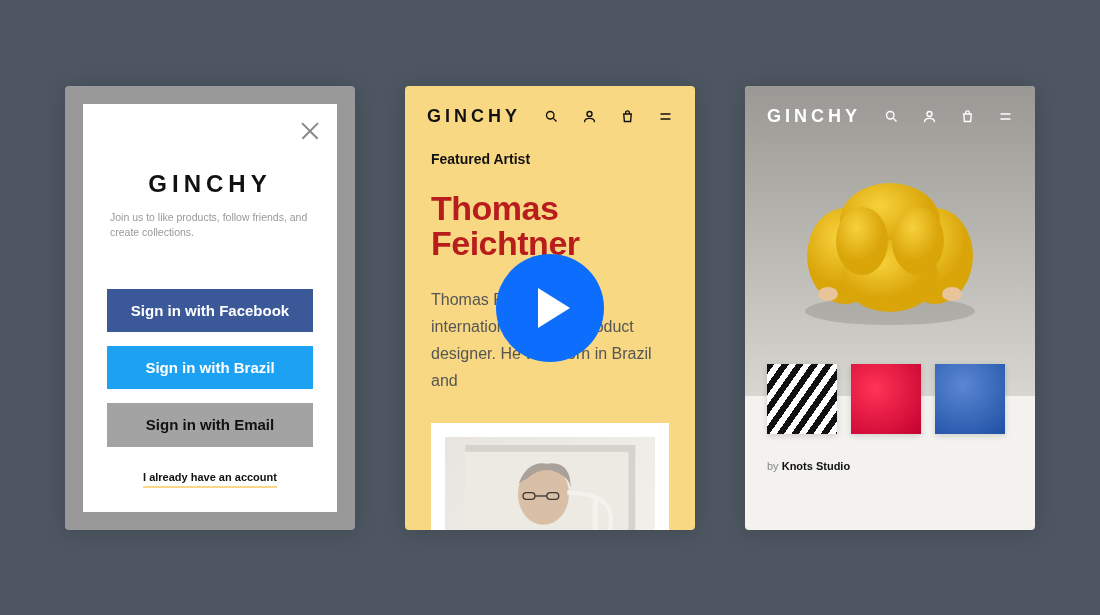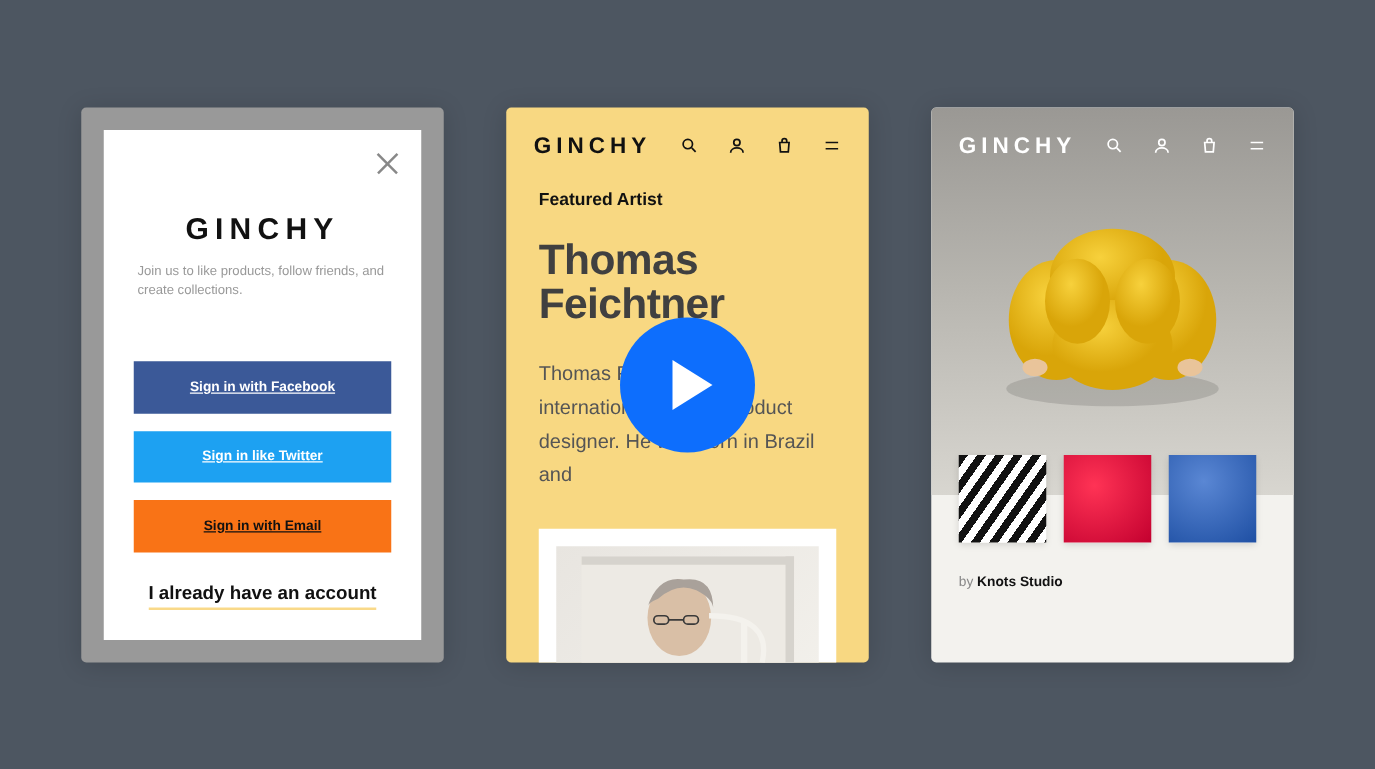--- a/index.html
+++ b/index.html
@@ -74,33 +74,32 @@
   font-size: 10.5px;
   color: #999;
   margin-top: 12px;
   line-height: 1.5;
   max-width: 200px;
 }
 .btn {
   width: 100%;
   height: 44px;
   border: none;
-  font-size: 11px;
+  font-size: 15px;
   font-weight: 700;
   cursor: pointer;
   display: flex;
   align-items: center;
   justify-content: center;
-  text-decoration: underline;
 }
 .btn-fb { background: #3b5998; color: #fff; margin-top: 48px; }
 .btn-tw { background: #1da1f2; color: #fff; margin-top: 14px; }
-.btn-em { background: #f97316; color: #111; margin-top: 14px; }
+.btn-em { background: #a3a3a3; color: #111; margin-top: 14px; }
 .already {
-  font-size: 15px;
+  font-size: 11px;
   font-weight: 700;
   color: #111;
   margin-top: 24px;
   border-bottom: 2px solid #f9d989;
   padding-bottom: 3px;
   cursor: pointer;
 }
 
 
 .screen2 {
@@ -131,21 +130,21 @@
 }
 .featured-label {
   font-size: 14px;
   font-weight: 700;
   color: #111;
 }
 .artist-name {
   font-size: 34px;
   font-weight: 800;
   line-height: 1.05;
-  color: #404040;
+  color: #b91c1c;
   margin-top: 24px;
   letter-spacing: -0.5px;
 }
 .artist-bio {
   font-size: 16px;
   color: #555;
   margin-top: 24px;
   line-height: 1.7;
 }
 .artist-photo {
@@ -265,21 +264,21 @@
 </style>
 </head>
 <body>
 
 <div class="phone screen1">
   <div class="signin-card">
     <div class="close-x"></div>
     <div class="logo">GINCHY</div>
     <div class="tagline">Join us to like products, follow friends, and create collections.</div>
     <button class="btn btn-fb">Sign in with Facebook</button>
-    <button class="btn btn-tw">Sign in like Twitter</button>
+    <button class="btn btn-tw">Sign in with Brazil</button>
     <button class="btn btn-em">Sign in with Email</button>
     <div class="already">I already have an account</div>
   </div>
 </div>
 
 <div class="phone screen2">
   <div class="header">
     <div class="logo-sm logo" style="margin-top:0;">GINCHY</div>
     <div class="hdr-icons">
       <div class="icon">

